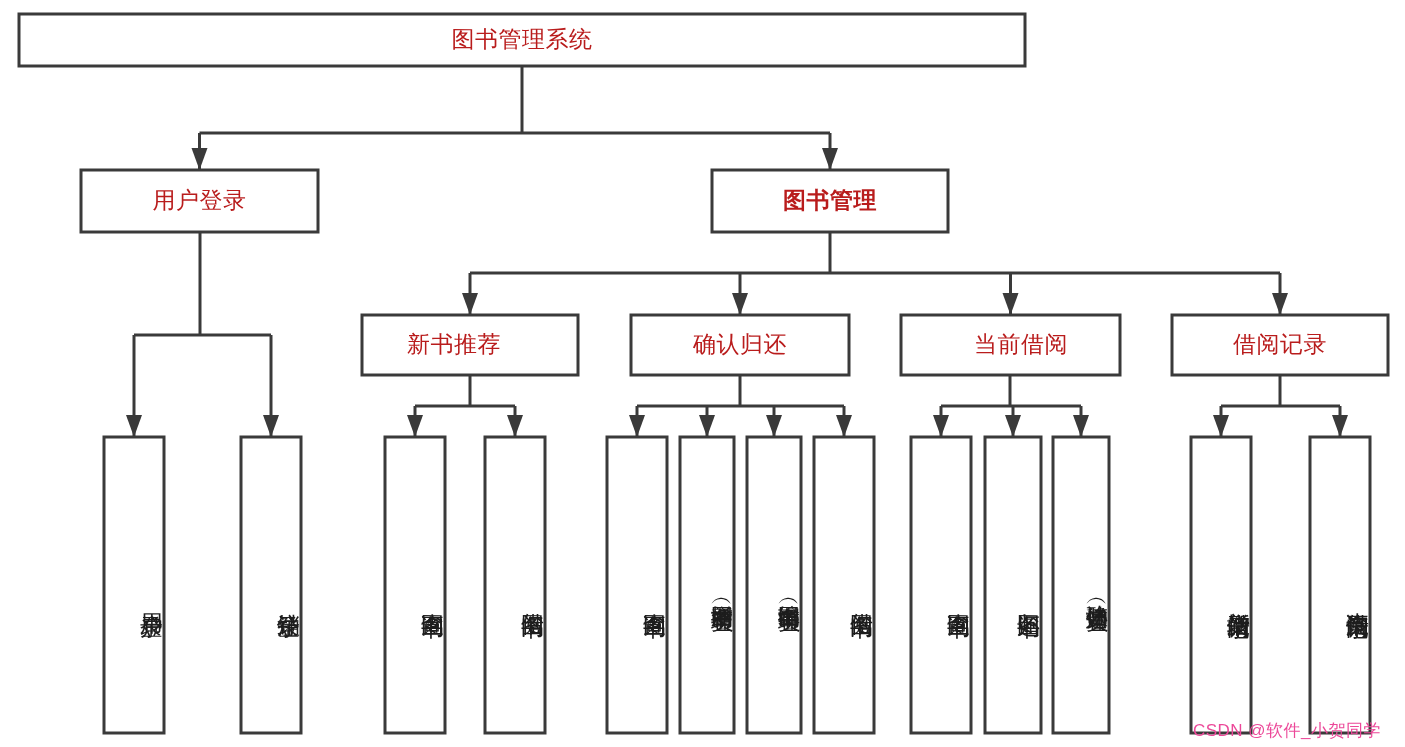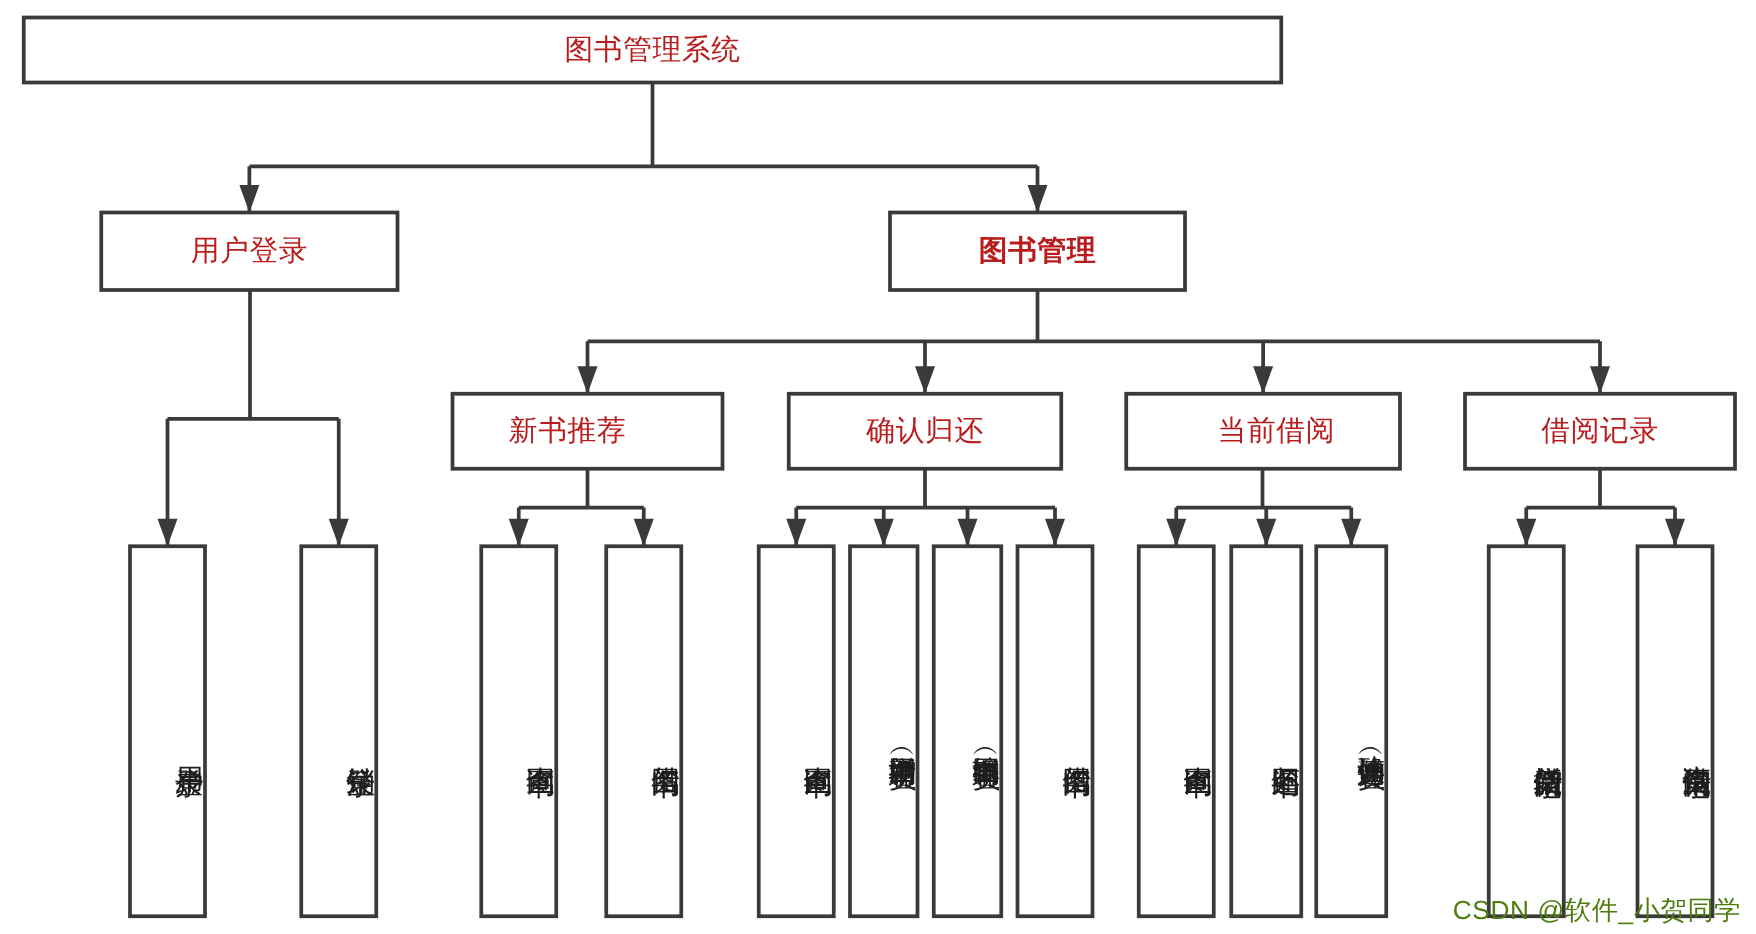--- a/index.html
+++ b/index.html
@@ -62,24 +62,24 @@
     font-size: 23px;
     line-height: 1.12;
     letter-spacing: 1px;
     writing-mode: vertical-rl;
     text-orientation: upright;
     pointer-events: none;
     overflow: hidden;
   }
   .watermark {
     position: absolute;
-    right: 12px;
+    right: 24px;
     bottom: 5px;
-    font-size: 21px;
-    color: #4d7c0f;
+    font-size: 17px;
+    color: #ec4899;
     letter-spacing: 0.5px;
     white-space: nowrap;
     pointer-events: none;
   }
 </style>
 </head>
 <body>
 
 <div id="diagram-root">
 

